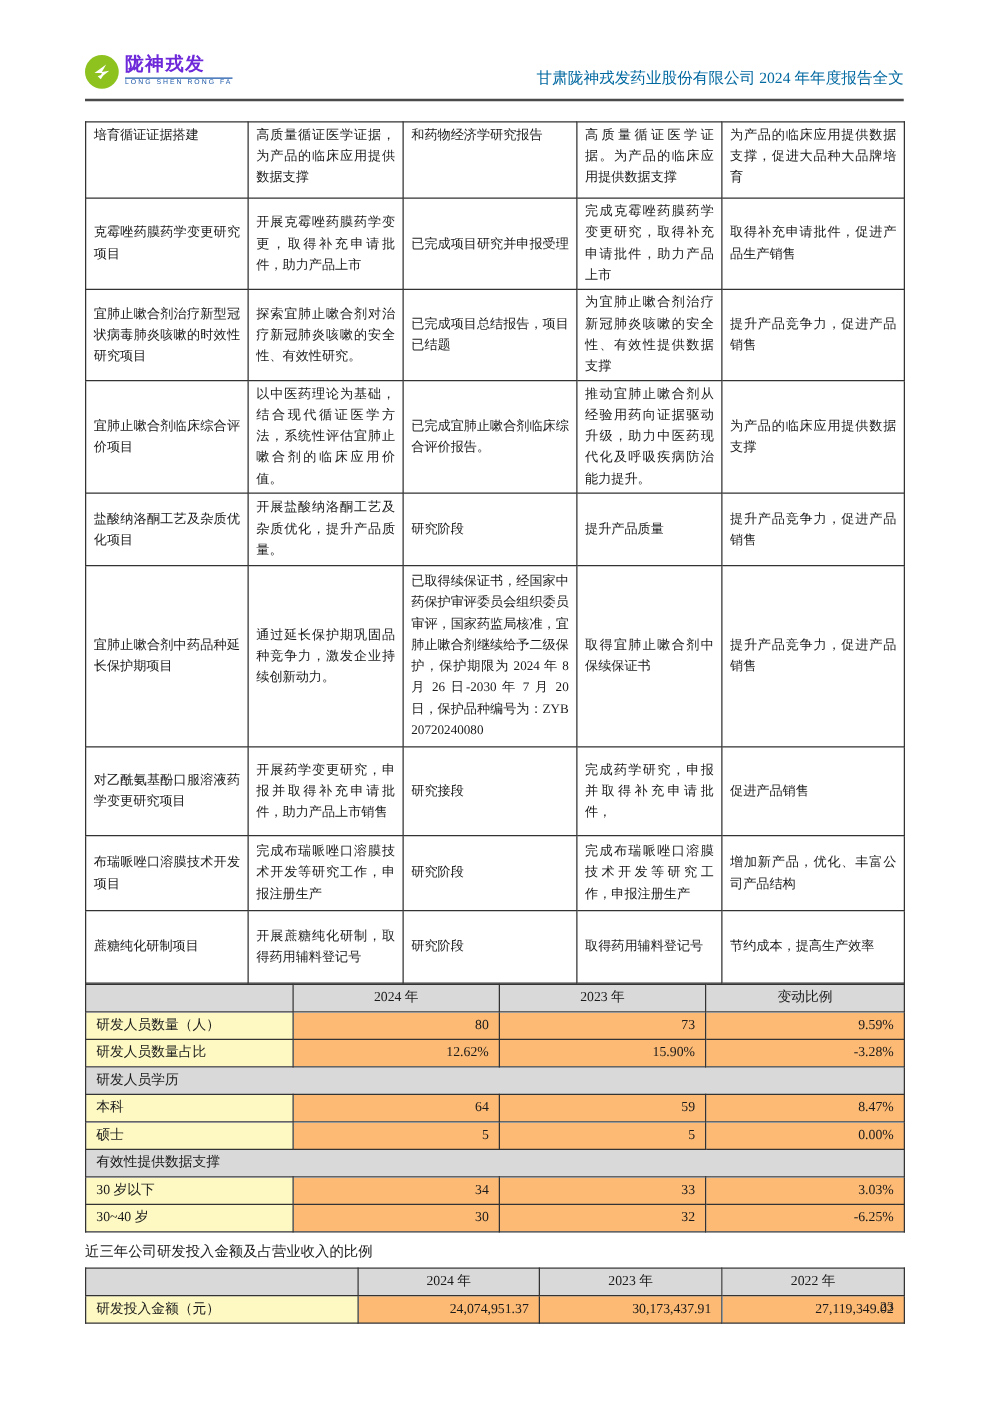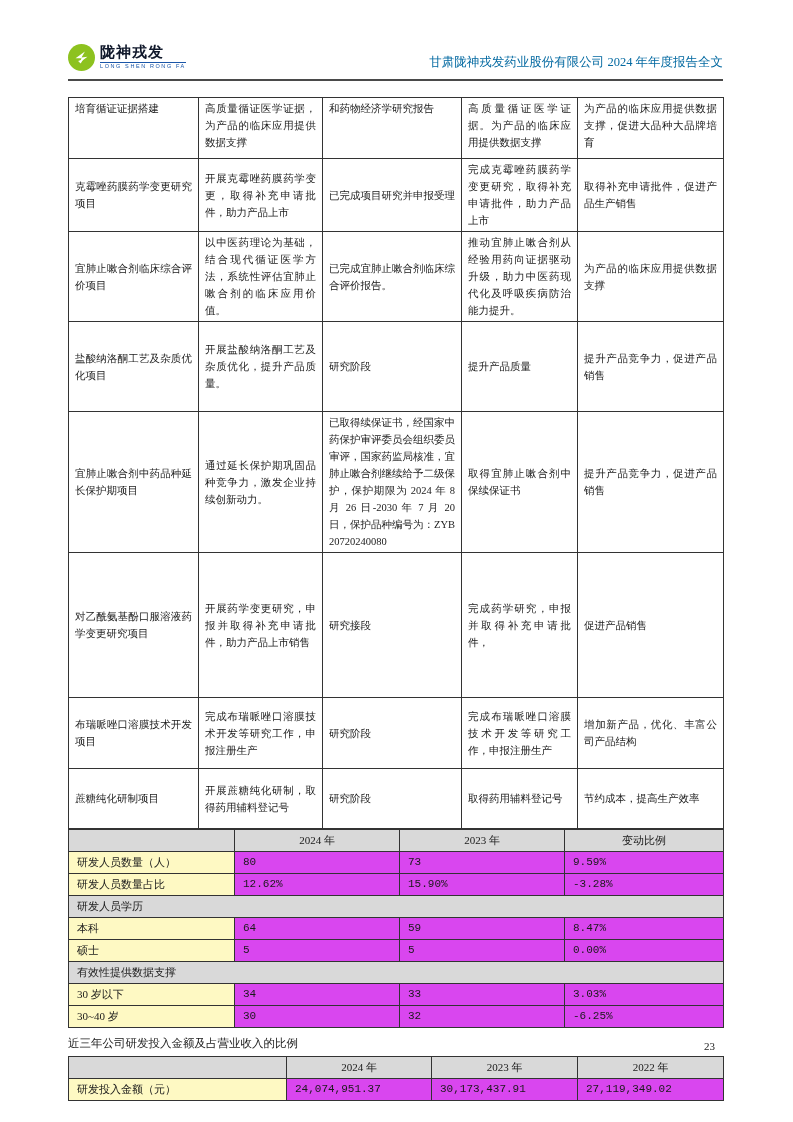--- a/index.html
+++ b/index.html
@@ -12,21 +12,21 @@
 
   
   .page-header{
     padding-top:44px;display:flex;justify-content:space-between;align-items:flex-end;
     border-bottom:2px solid #4a4a4a;padding-bottom:8px;
   }
   .logo-wrap{display:flex;align-items:center;gap:5px;}
   .logo-circle{width:27px;height:27px;border-radius:50%;background:#8dc21f;
     display:flex;align-items:center;justify-content:center;flex:0 0 auto;}
   .logo-texts{display:flex;flex-direction:column;line-height:1;}
-  .logo-cn{font-size:15px;font-weight:bold;color:#0f172a;letter-spacing:1px;}
+  .logo-cn{font-size:15px;font-weight:bold;color:#6d28d9;letter-spacing:1px;}
   .logo-en{font-size:5.5px;color:#1a56a8;letter-spacing:1.6px;margin-top:2px;
     font-family:"Liberation Sans",sans-serif;border-top:1px solid #1a56a8;padding-top:1px;}
   .report-title{font-size:12.5px;color:#0369a1;}
 
   
   table{border-collapse:collapse;table-layout:fixed;width:655px;}
   td{border:1px solid #333;overflow:hidden;}
 
   
   .projects{margin-top:16px;font-size:10.5px;}
@@ -46,21 +46,21 @@
 
   
   .section-title{font-size:11.5px;margin:8px 0 5px 0;}
 
   
   .stats{font-size:11px;}
   .stats td{padding:2px 8px;height:17px;vertical-align:middle;line-height:1.3;}
   .stats td.hdr{background:#d9d9d9;text-align:center;}
   .stats td.label{background:#fef9c3;text-align:left;}
   .stats td.section{background:#d9d9d9;text-align:left;}
-  .stats td.num{text-align:left;background:#d946ef;font-family:Liberation Mono, monospace;}
+  .stats td.num{text-align:right;background:#fdba74;}
 
   
   .page-number{
     position:absolute;right:78px;top:1040px;font-size:11px;color:#222;
   }
 </style>
 </head>
 <body>
 
 <div class="content">
@@ -98,20 +98,27 @@
           <td>为产品的临床应用提供数据支撑，促进大品种大品牌培育</td>
         </tr>
         <tr>
           <td>克霉唑药膜药学变更研究项目</td>
           <td>开展克霉唑药膜药学变更，取得补充申请批件，助力产品上市</td>
           <td>已完成项目研究并申报受理</td>
           <td>完成克霉唑药膜药学变更研究，取得补充申请批件，助力产品上市</td>
           <td>取得补充申请批件，促进产品生产销售</td>
         </tr>
         <tr>
+          <td>宜肺止嗽合剂治疗新型冠状病毒肺炎咳嗽的时效性研究项目</td>
+          <td>探索宜肺止嗽合剂对治疗新冠肺炎咳嗽的安全性、有效性研究。</td>
+          <td>已完成项目总结报告，项目已结题</td>
+          <td>为宜肺止嗽合剂治疗新冠肺炎咳嗽的安全性、有效性提供数据支撑</td>
+          <td>提升产品竞争力，促进产品销售</td>
+        </tr>
+        <tr>
           <td>宜肺止嗽合剂临床综合评价项目</td>
           <td>以中医药理论为基础，结合现代循证医学方法，系统性评估宜肺止嗽合剂的临床应用价值。</td>
           <td>已完成宜肺止嗽合剂临床综合评价报告。</td>
           <td>推动宜肺止嗽合剂从经验用药向证据驱动升级，助力中医药现代化及呼吸疾病防治能力提升。</td>
           <td>为产品的临床应用提供数据支撑</td>
         </tr>
         <tr>
           <td>盐酸纳洛酮工艺及杂质优化项目</td>
           <td>开展盐酸纳洛酮工艺及杂质优化，提升产品质量。</td>
           <td>研究阶段</td>

